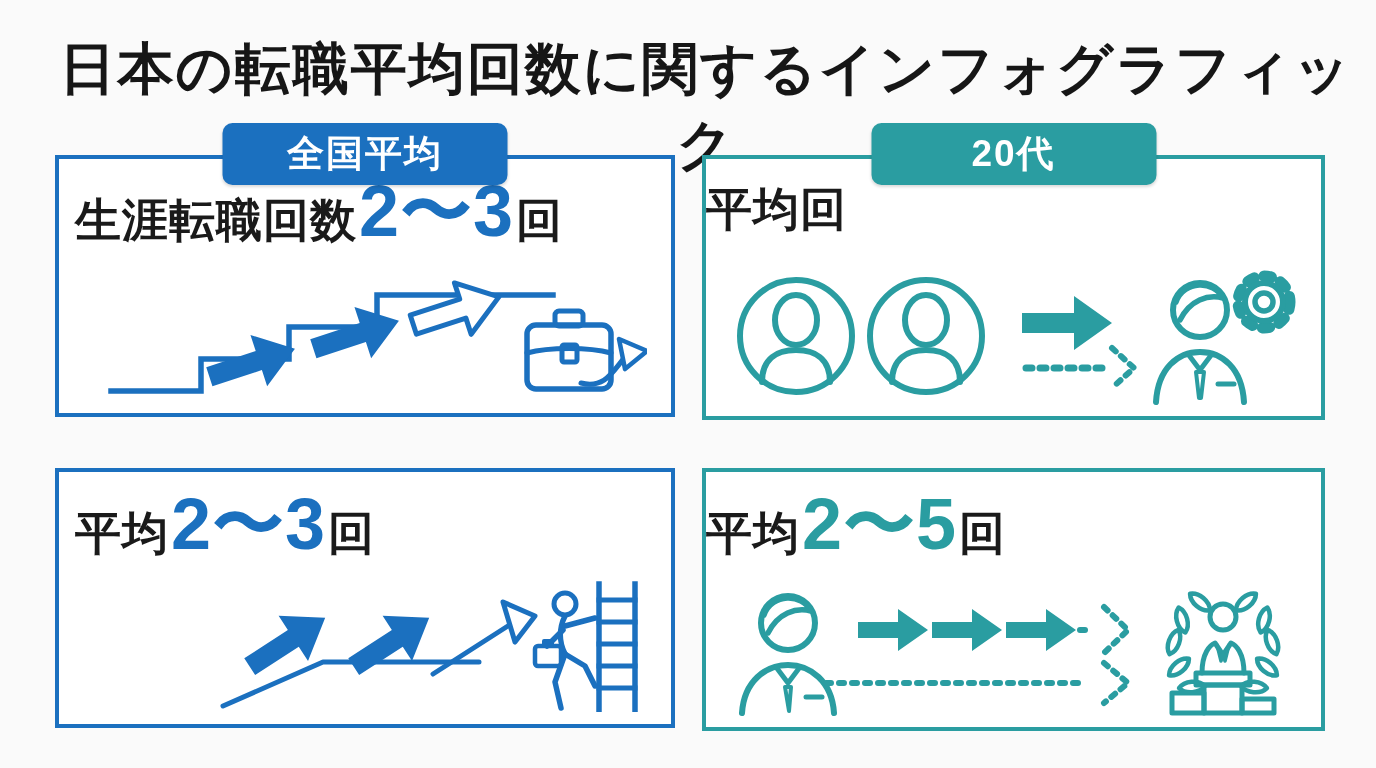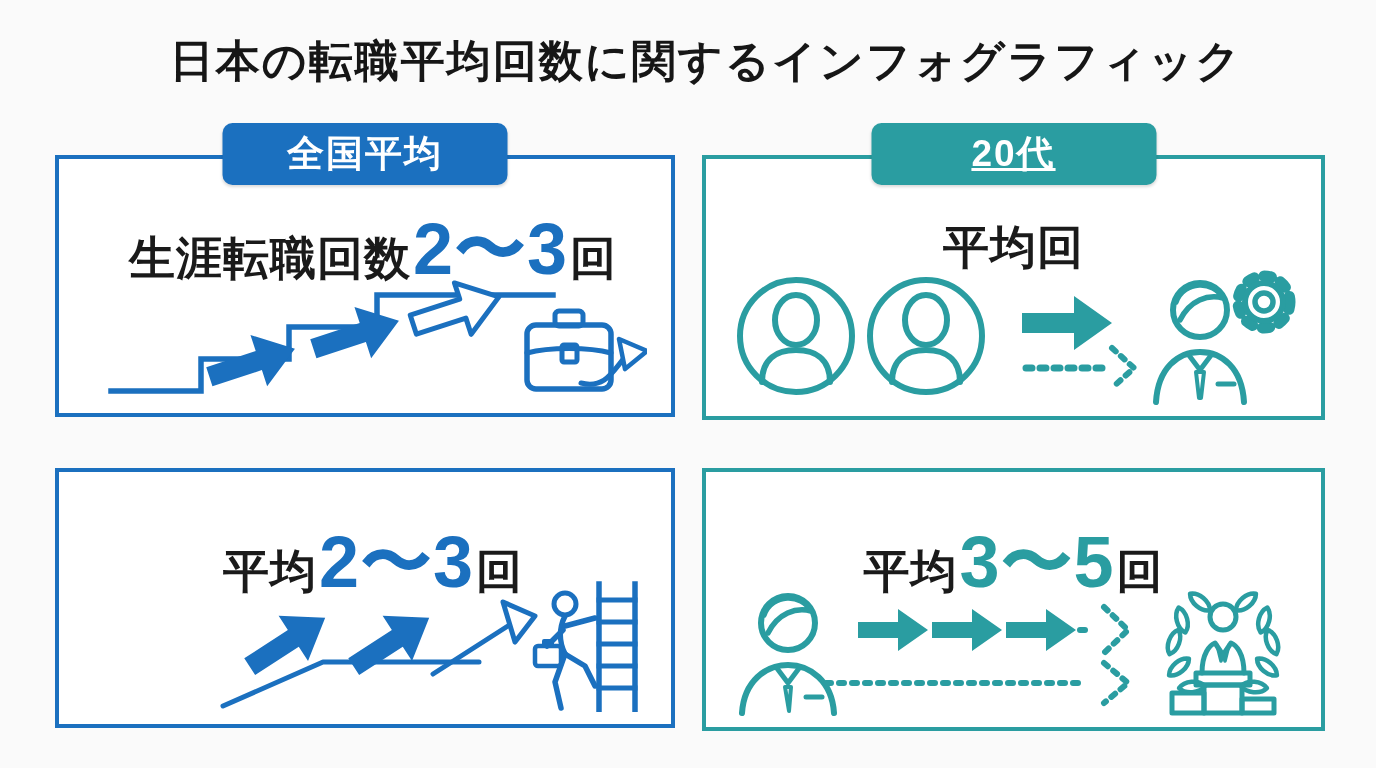--- a/index.html
+++ b/index.html
@@ -15,21 +15,21 @@
     background:var(--bg);
     font-family:"Liberation Sans","DejaVu Sans",sans-serif;
     position:relative;
     overflow:hidden;
     color:var(--text);
   }
   .title{
     position:absolute;
     top:32px;left:0;right:0;
     text-align:center;
-    font-size:44px;
+    font-size:56px;
     font-weight:bold;
     letter-spacing:2px;
     color:#161616;
     margin-left:36px;
   }
   .panel{
     position:absolute;
     background:var(--panel-bg);
   }
   .panel.blue{border:4px solid var(--blue);padding-left:16px;}
@@ -45,26 +45,25 @@
     width:285px;height:62px;
     border-radius:10px;
     display:flex;align-items:center;justify-content:center;
     color:#fff;
     font-size:37px;
     font-weight:bold;
     letter-spacing:2px;
     box-shadow:0 2px 3px rgba(0,0,0,0.15);
   }
   .panel.blue .badge{background:var(--blue);}
-  .panel.teal .badge{background:var(--teal);text-decoration:underline;}
+  .panel.teal .badge{background:var(--teal);}
   .stat{
-    margin-top:58px;
+    margin-top:20px;
     display:flex;
     align-items:baseline;
-    justify-content:center;
     font-size:46px;
     font-weight:bold;
     color:var(--text);
     letter-spacing:1px;
     white-space:nowrap;
   }
   .stat .num{
     font-size:72px;
     line-height:0.9;
     font-weight:bold;
@@ -205,21 +204,21 @@
           <path class="st" stroke-width="5.5" d="M30,74 L50,86 L60,106"></path>
           <path class="st" stroke-width="5.5" d="M30,74 L20,102 L26,128"></path>
         </g>
       </svg>
     </div>
   </section>
 
   <section class="panel teal panel-br">
     <p class="stat">
         <span>平均</span>
-        <span class="num">3〜5</span>
+        <span class="num">2〜5</span>
         <span>回</span>
       </p>
     <div class="illus illus-br">
       <svg viewBox="0 0 567 140" preserveAspectRatio="xMidYMid meet">
         <defs>
           <path id="fatArrow2" d="M0,13 H40 V0 L70,21 L40,42 V29 H0 Z"></path>
           <path id="leaf" d="M0,-13 C7,-7 7,7 0,13 C-7,7 -7,-7 0,-13 Z"></path>
         </defs>
 
         <g transform="translate(10,6)">

